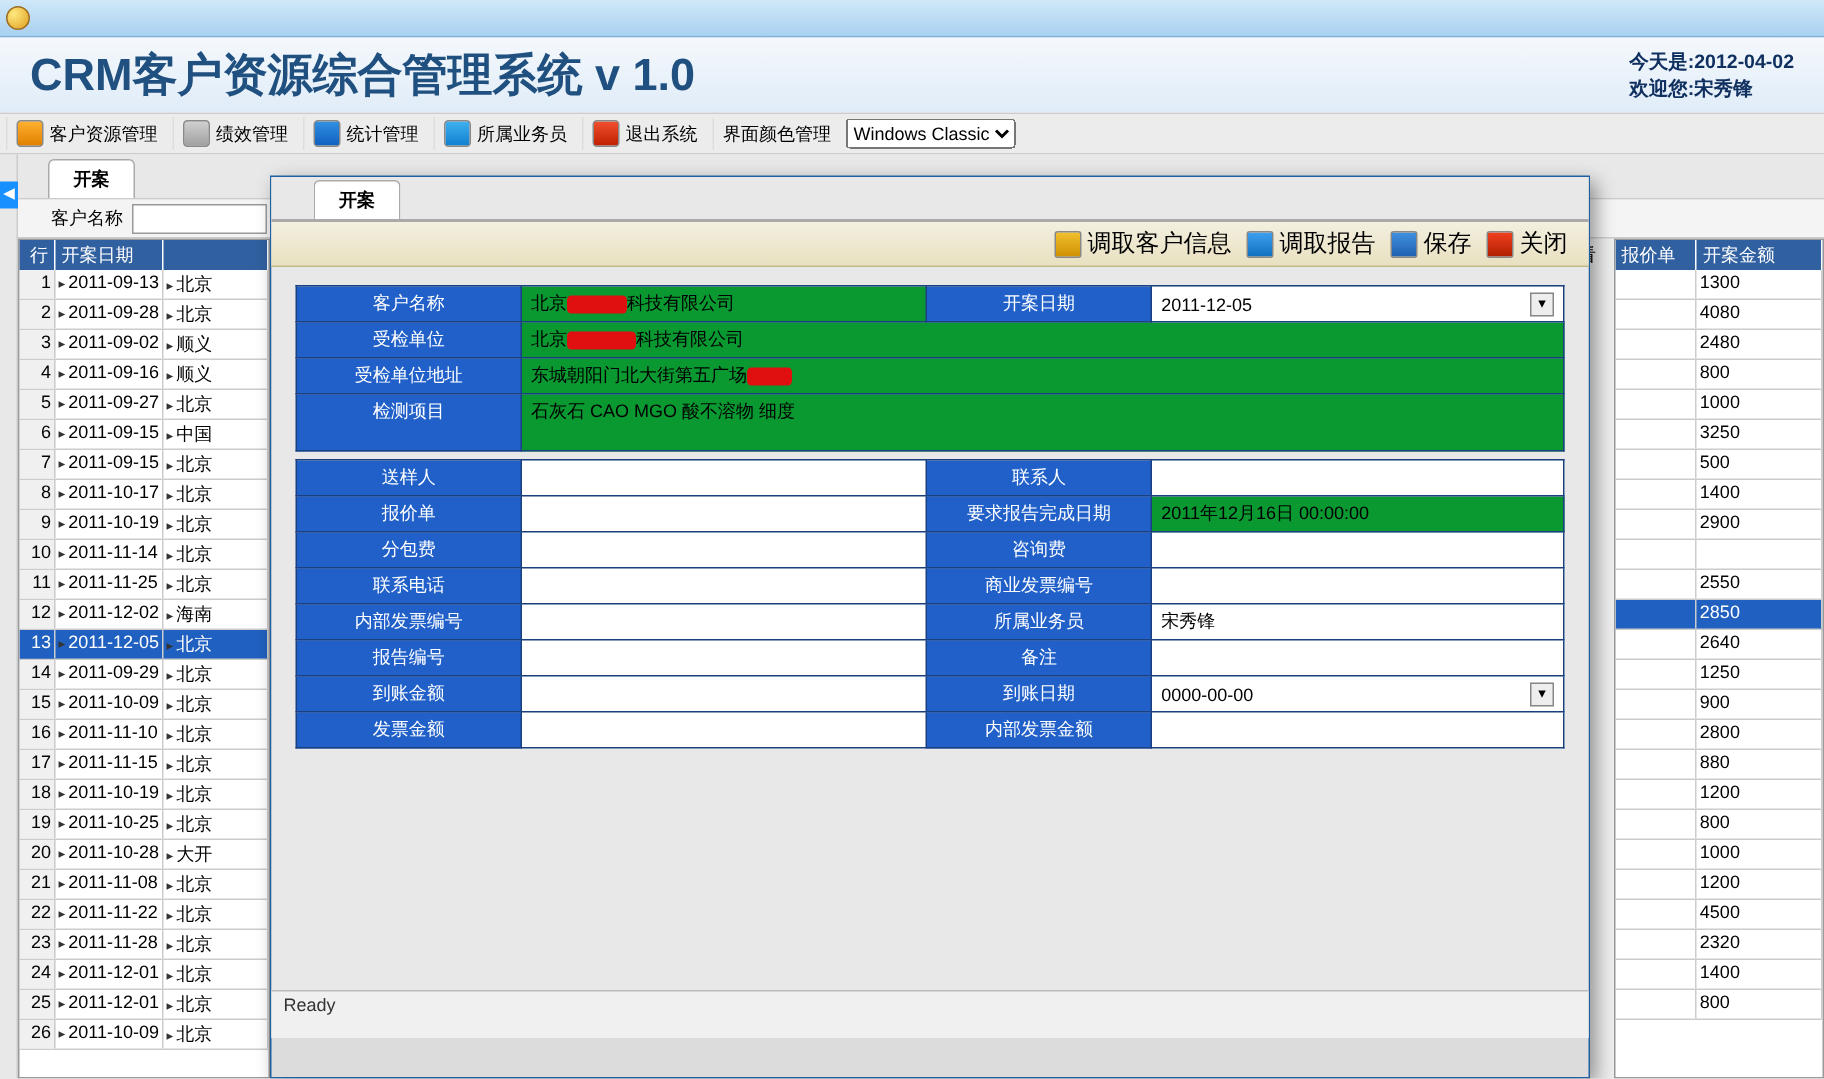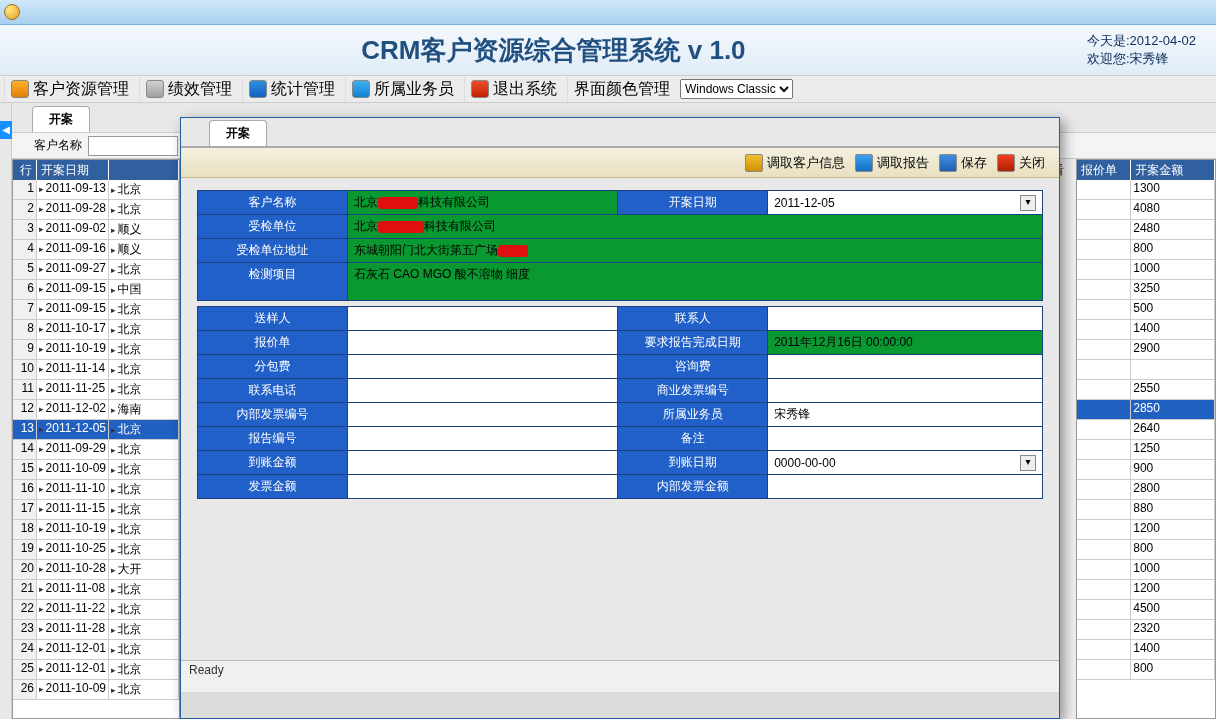--- a/index.html
+++ b/index.html
@@ -2,25 +2,25 @@
 <html><head>
 <meta charset="utf-8">
 <style>
 * { box-sizing: border-box; margin: 0; padding: 0; }
 body { font-family: "Microsoft YaHei", Arial, sans-serif; font-size: 12px; background: #e8e8e8; width: 1216px; height: 719px; overflow: hidden; position: relative; }
 
 .titlebar { height: 25px; background: linear-gradient(to bottom, #d0e8f8, #a8d0f0); border-bottom: 1px solid #7ab0d8; display: flex; align-items: center; padding: 0 4px; }
 .titlebar .orb { width: 16px; height: 16px; background: radial-gradient(circle at 30% 30%, #ffe880, #e0a020); border-radius: 50%; border: 1px solid #a07020; }
 
 .header { height: 50px; background: linear-gradient(to bottom, #f4f8fc, #e0ecf8); display: flex; align-items: center; padding: 0 20px; position: relative; }
-.header .app-title { flex:1; text-align:center; font-size: 26px; font-weight: bold; color: #205080; }
-.header .date-welcome { font-size: 13px; font-weight: normal; color: #103060; line-height: 1.4; }
+.header .app-title { flex:1; font-size: 30px; font-weight: bold; color: #205080; }
+.header .date-welcome { font-size: 13px; font-weight: bold; color: #103060; line-height: 1.4; }
 
 .toolbar { height: 28px; background: #edecec; border-top: 1px solid #ccc; border-bottom: 1px solid #ccc; display: flex; align-items: center; padding: 0 4px; gap: 4px; }
-.toolbar-btn { display: inline-flex; align-items: center; gap: 4px; padding: 2px 6px; font-size: 16px; cursor: pointer; border-left:1px solid #ddd; }
+.toolbar-btn { display: inline-flex; align-items: center; gap: 4px; padding: 2px 6px; font-size: 12px; cursor: pointer; border-left:1px solid #ddd; }
 .toolbar-icon { width: 18px; height: 18px; display: inline-block; border: 1px solid #888; border-radius: 3px; }
 .ico-people { background: linear-gradient(to bottom,#ffb030,#e08000); }
 .ico-pen { background: linear-gradient(to bottom,#d0d0d0,#a0a0a0); }
 .ico-cal { background: linear-gradient(to bottom,#3090e0,#1060c0); }
 .ico-lock { background: linear-gradient(to bottom,#40b0f0,#1080d0); }
 .ico-exit { background: linear-gradient(to bottom,#f05030,#c02000); }
 .ico-save { background: linear-gradient(to bottom,#4090e0,#2060b0); }
 .ico-close { background: linear-gradient(to bottom,#f04020,#b02000); }
 .ico-info { background: linear-gradient(to bottom,#f0c030,#d09000); }
 .ico-report { background: linear-gradient(to bottom,#40a0f0,#1070c0); }
@@ -60,21 +60,21 @@
 
 .dialog { position:absolute; left:180px; top:14px; width:880px; height:602px; background:#dcdcdc; border:1px solid #2060a0; box-shadow:4px 4px 12px rgba(0,0,0,0.4); }
 .dialog-titlebar { height:26px; background: linear-gradient(to bottom,#f0f8ff,#c8e0f8); display:flex; align-items:center; padding:0 4px; }
 .dialog-titlebar .orb { width:16px; height:16px; background:radial-gradient(circle at 30% 30%,#ffe880,#e0a020); border-radius:50%; border:1px solid #a07020; margin-right:8px;}
 .dialog-title { flex:1; text-align:center; font-size:12px; color:#204060;}
 .dialog-close { width:44px; height:20px; background:linear-gradient(to bottom,#f06050,#c01000); color:#fff; text-align:center; font-weight:bold; border-radius:3px; border:1px solid #a00000; line-height:18px; cursor:pointer;}
 
 .dialog-body { position:relative; height:calc(100% - 26px); background:#e8e8e8; }
 .dialog-tabs { height:30px; display:flex; align-items:flex-end; padding-left:28px; background:#e8e8e8; border-bottom:2px solid #aaa;}
 .dialog-toolbar { height:30px; background:linear-gradient(to bottom,#f4f0e0,#e8e0c0); display:flex; align-items:center; justify-content:flex-end; gap:10px; padding:0 14px; border-bottom:1px solid #c0b880;}
-.dialog-toolbar .tb { display:flex; align-items:center; gap:4px; font-size:13px; cursor:pointer; }
+.dialog-toolbar .tb { display:flex; align-items:center; gap:4px; font-size:16px; cursor:pointer; }
 .dialog-toolbar .tico { width:18px; height:18px; border:1px solid #888; border-radius:2px; }
 
 .form-area { padding:12px 16px; overflow:auto; height:calc(100% - 60px - 20px); }
 .form-table { width:100%; border-collapse:collapse; }
 .form-table td { border:1px solid #1a4080; padding:3px 6px; font-size:12px; height:20px; }
 .lbl { background:#2060c8; color:#fff; text-align:center; width:150px; font-weight:normal;}
 .val { background:#0a9830; color:#000; }
 .val.empty { background:#fff; }
 .spacer-row td { border:none; height:6px; padding:0; background:transparent;}
 .date-pick { display:flex; align-items:center; }

